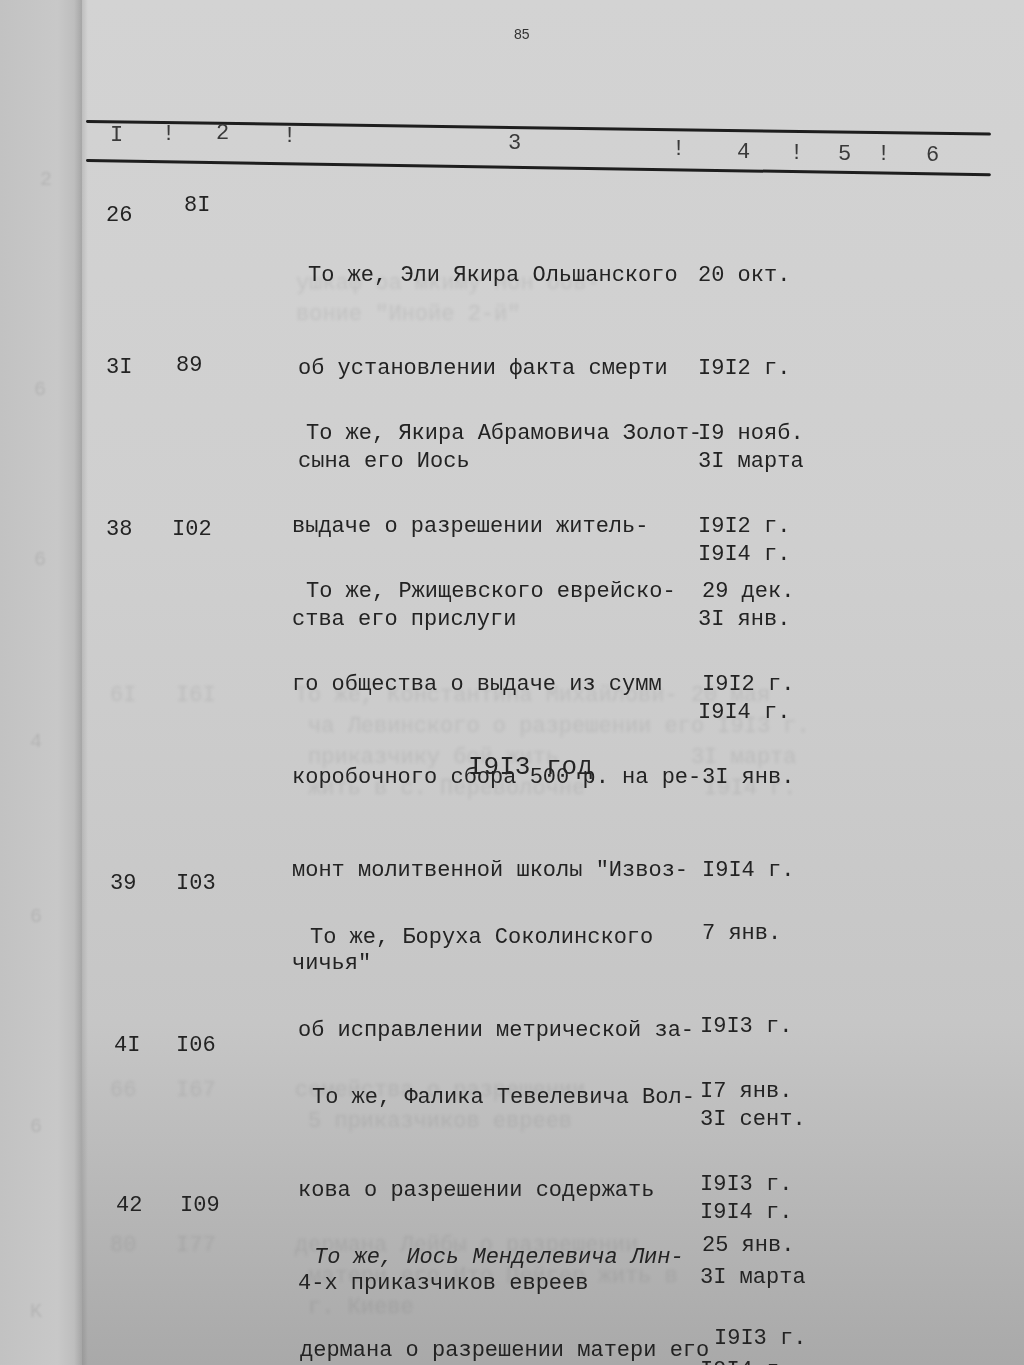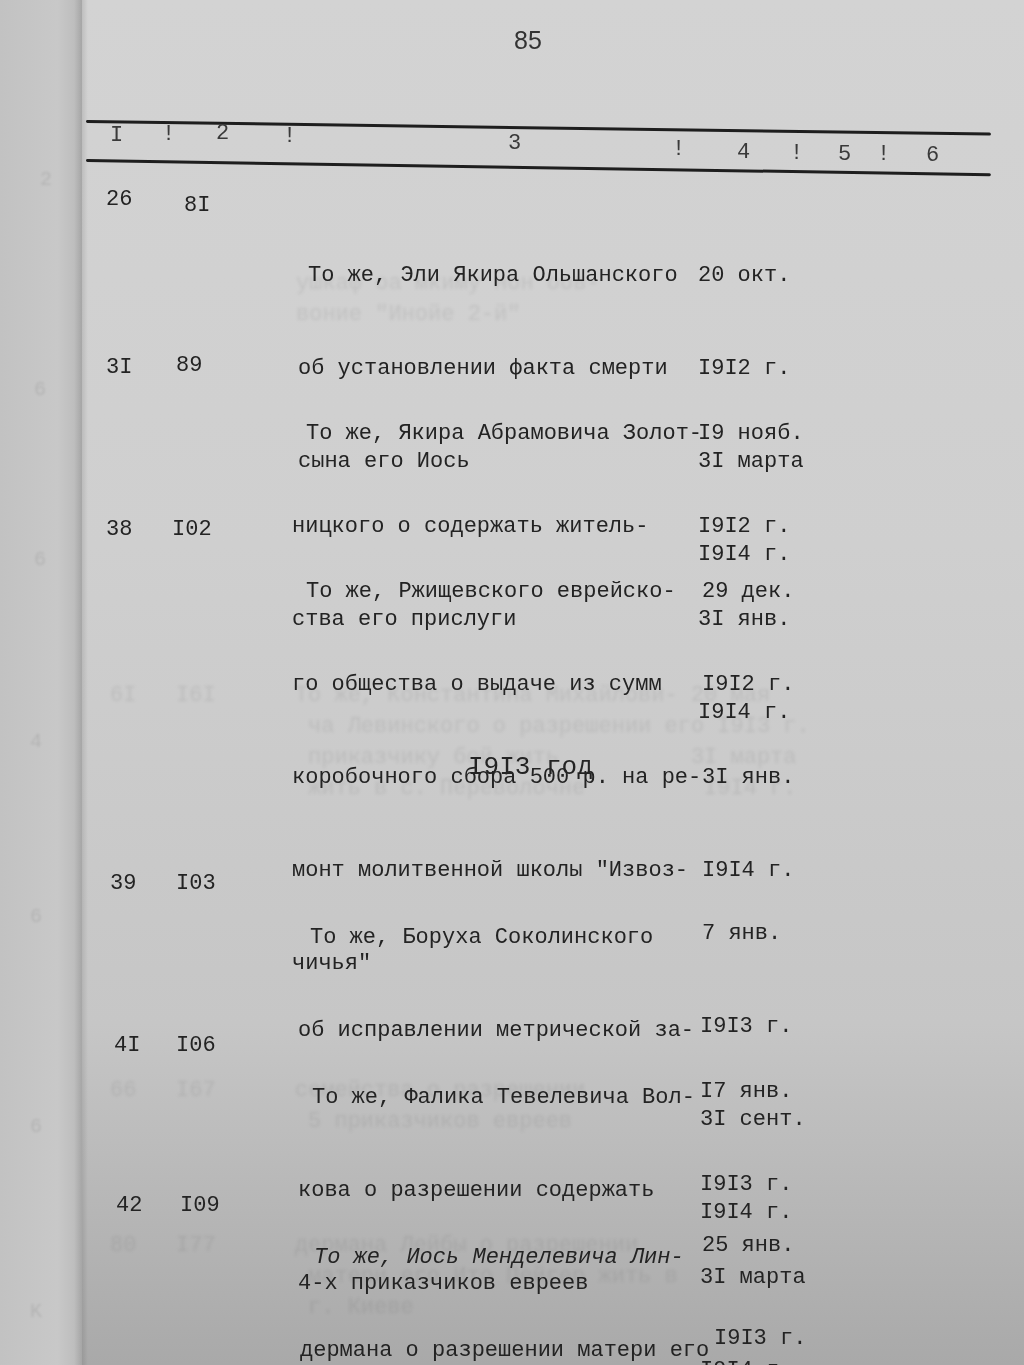--- a/index.html
+++ b/index.html
@@ -15,21 +15,21 @@
   }
   .page {
     position: absolute; left: 82px; top: 0; width: 942px; height: 1365px;
     background: linear-gradient(180deg, #d3d3d3 0%, #cfcfcf 40%, #c6c6c6 75%, #a9a9a9 100%);
   }
   .gutter-shadow {
     position: absolute; left: 74px; top: 0; width: 14px; height: 1365px;
     background: linear-gradient(90deg, rgba(0,0,0,0) 0%, rgba(0,0,0,0.10) 55%, rgba(0,0,0,0) 100%);
   }
   .page-number {
-    position: absolute; left: 514px; top: 26px; font-size: 25px;
+    position: absolute; left: 514px; top: 26px; font-size: 14px;
     font-family: "Liberation Sans", sans-serif; color: #333;
   }
   .rule {
     position: absolute; height: 3px; background: #1e1e1e; border-radius: 2px;
     transform-origin: left center;
   }
   .rule-top { left: 86px; top: 120px; width: 905px; transform: rotate(0.8deg); }
   .rule-bottom { left: 86px; top: 159px; width: 905px; transform: rotate(0.9deg); }
   .hdr { position: absolute; font-size: 22px; color: #3a3a3a; }
   .entry { position: absolute; font-size: 22px; line-height: 31px; white-space: pre; }
@@ -85,41 +85,41 @@
   <span class="hdr" style="left:508px;top:131px;">3</span>
   <span class="hdr" style="left:672px;top:137px;">!</span>
   <span class="hdr" style="left:737px;top:140px;">4</span>
   <span class="hdr" style="left:790px;top:141px;">!</span>
   <span class="hdr" style="left:838px;top:142px;">5</span>
   <span class="hdr" style="left:877px;top:142px;">!</span>
   <span class="hdr" style="left:926px;top:143px;">6</span>
 </div>
 
 <div class="entry" style="left:0;top:0;">
-  <span class="col1" style="left:106px;top:184px;">26</span>
+  <span class="col1" style="left:106px;top:200px;">26</span>
   <span class="col2" style="left:184px;top:190px;">8I</span>
   <div class="desc" style="left:298px;top:198px;">
     <div style="padding-left:10px;">То же, Эли Якира Ольшанского</div>
     <div>об установлении факта смерти</div>
     <div>сына его Иось</div>
   </div>
   <div class="dates" style="left:698px;top:198px;">
     <div>20 окт.</div>
     <div>I9I2 г.</div>
     <div>3I марта</div>
     <div>I9I4 г.</div>
   </div>
 </div>
 
 <div class="entry" style="left:0;top:0;">
   <span class="col1" style="left:106px;top:352px;">3I</span>
   <span class="col2" style="left:176px;top:350px;">89</span>
   <div class="desc" style="left:292px;top:356px;">
     <div style="padding-left:14px;">То же, Якира Абрамовича Золот-</div>
-    <div>ницкого о содержать житель-</div>
+    <div>выдаче о разрешении житель-</div>
     <div>ства его прислуги</div>
   </div>
   <div class="dates" style="left:698px;top:356px;">
     <div>I9 нояб.</div>
     <div>I9I2 г.</div>
     <div>3I янв.</div>
     <div>I9I4 г.</div>
   </div>
 </div>
 

